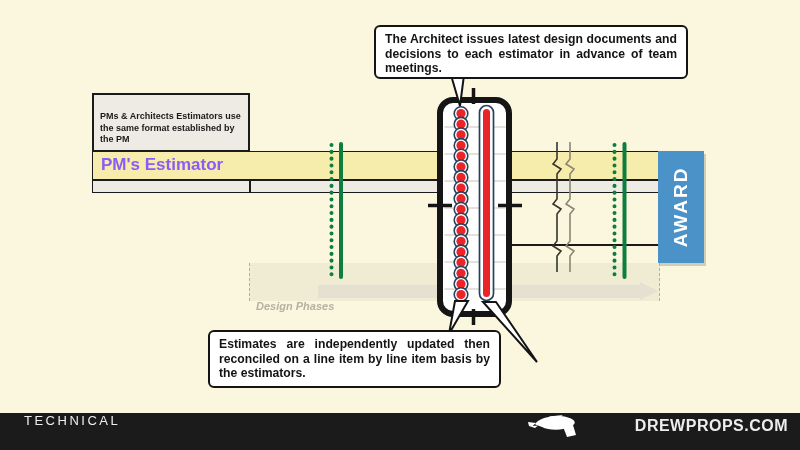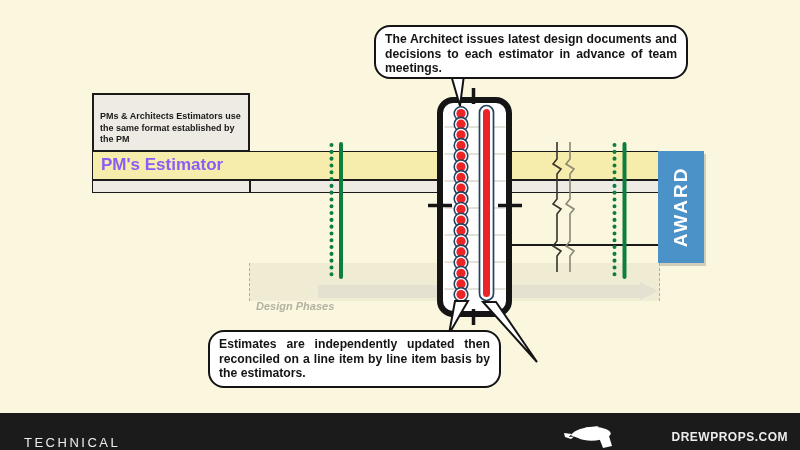--- a/index.html
+++ b/index.html
@@ -33,33 +33,33 @@
     background:#ffffff;border:6px solid #151515;border-radius:16px;}
 
   
   .award{position:absolute;left:658px;top:151px;width:46px;height:112px;background:#4B92C9;
     display:flex;align-items:center;justify-content:center;box-shadow:2px 3px 0 rgba(60,60,50,0.22);}
   .award span{transform:rotate(-90deg);white-space:nowrap;color:#ffffff;font-weight:bold;
     font-size:19px;letter-spacing:2px;}
 
   
   .callout{position:absolute;box-sizing:border-box;background:#ffffff;border:2.5px solid #141414;
-    border-radius:16px;color:#141414;font-weight:bold;font-size:12.2px;line-height:1.2;padding:5px 9px;}
+    border-radius:6px;color:#141414;font-weight:bold;font-size:12.2px;line-height:1.2;padding:5px 9px;}
   .callout-top{left:374px;top:25px;width:314px;height:54px;text-align:justify;}
   .callout-bl{left:208px;top:330px;width:293px;height:58px;text-align:justify;}
   .callout-br{left:506px;top:358px;width:206px;height:47px;}
 
   .svg-layer{position:absolute;left:0;top:0;width:800px;height:450px;pointer-events:none;}
 
   
   .footer{position:absolute;left:0;top:413px;width:800px;height:37px;background:#1B1B1B;
-    display:flex;align-items:flex-end;justify-content:space-between;}
+    display:flex;align-items:flex-start;justify-content:space-between;}
   .footer-category{margin-left:24px;color:#EDEDED;font-size:13px;letter-spacing:2.5px;}
   .footer-right{display:flex;align-items:center;margin-right:12px;gap:8px;}
-  .footer-brand{color:#EDEDED;font-size:12px;font-weight:600;letter-spacing:0.5px;padding-left:48px;}
+  .footer-brand{color:#EDEDED;font-size:16px;font-weight:600;letter-spacing:0.5px;padding-left:48px;}
 </style>
 </head>
 <body>
 
 <div id="stage">
 
   <div class="note-box">
     <span>PMs &amp; Architects Estimators use the same format established by the PM</span>
   </div>
 

